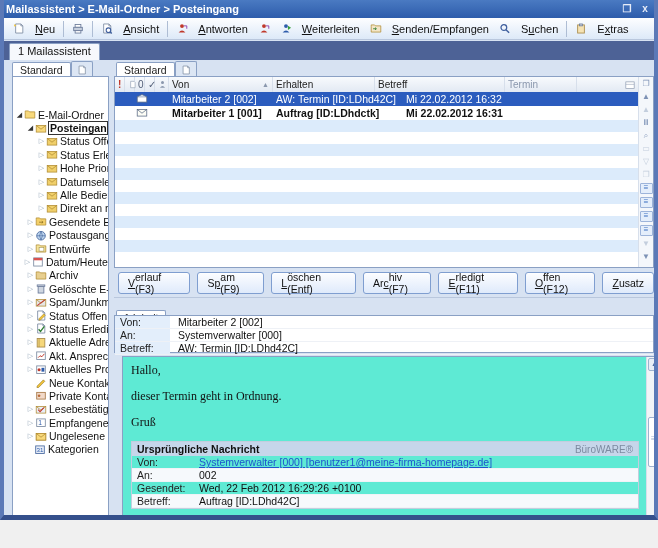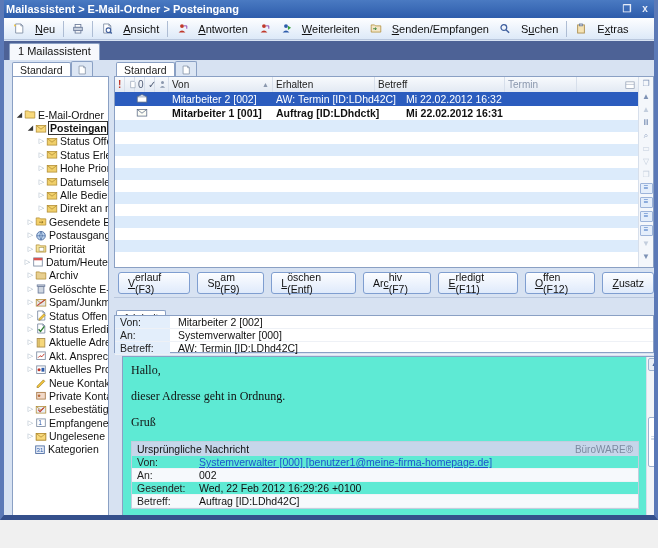--- a/index.html
+++ b/index.html
@@ -81,21 +81,21 @@
   .hlabel{width:55px;background:#e3eefb;height:100%;display:flex;align-items:center;padding-left:5px;
     box-sizing:border-box;color:#222;flex:none;}
   .hvalue{padding-left:8px;color:#111;white-space:nowrap;overflow:hidden;}
   .bodybox{position:absolute;left:118px;top:356px;width:540px;height:182px;background:#5eead4;
     border:1px solid #8aa0c4;box-sizing:border-box;overflow:hidden;}
   .bodyinner{position:absolute;left:0;top:0;right:14px;bottom:0;padding:6px 8px;overflow:hidden;
     font-family:"Liberation Serif",serif;font-size:12px;color:#111;}
   .bline{margin:0 0 11px 0;}
   .quote{border:1px solid #c2cede;margin:2px 0 10px 0;font-family:"Liberation Sans",sans-serif;}
   .qhead{background:#c6d6ea;height:14px;display:flex;align-items:center;padding:0 5px;font-size:10.5px;}
-  .qtitle{font-weight:normal;color:#111;flex:1;}
+  .qtitle{font-weight:bold;color:#111;flex:1;}
   .qbrand{color:#7c8aa0;font-size:10px;}
   .qrow{display:flex;min-height:12px;align-items:center;font-size:10.5px;border-bottom:1px solid #f0f3f7;}
   .qrow:nth-child(odd){background:#f6f9fc;}
   .qlabel{width:62px;padding-left:5px;flex:none;color:#222;}
   .qvalue{color:#111;white-space:nowrap;overflow:hidden;}
   .qvalue.link{color:#1f55cc;text-decoration:underline;text-align:right;}
   
   .vscroll{position:absolute;right:0;top:0;width:14px;bottom:0;background:#f2f4f7;border-left:1px solid #d7dfeb;}
   .varrow{position:absolute;left:1px;width:11px;height:11px;background:#e9eef6;border:1px solid #9fb2cf;
     border-radius:2px;color:#4a6aa0;font-size:7px;line-height:10px;text-align:center;}
@@ -323,21 +323,21 @@
           <span class="lbl">Postausgang</span>
         </div>
         <div class="tree-item" style="padding-left: 13px;">
           <span class="tw">▷</span>
           <span class="ic">
             <svg width="12" height="11" viewBox="0 0 12 11.5" xmlns="http://www.w3.org/2000/svg">
               <path d="M1 3.5 L1 9.5 L11 9.5 L11 3 L5.5 3 L4.5 2 L1 2 Z" fill="#f5e49a" stroke="#b18c33" stroke-width="0.8"></path>
               <rect x="4" y="4.5" width="5" height="4" fill="#fff" stroke="#9a8a4a" stroke-width="0.6"></rect>
             </svg>
           </span>
-          <span class="lbl">Priorität</span>
+          <span class="lbl">Entwürfe</span>
         </div>
         <div class="tree-item" style="padding-left: 10px;">
           <span class="tw">▷</span>
           <span class="ic">
             <svg width="12" height="11" viewBox="0 0 12 11.5" xmlns="http://www.w3.org/2000/svg">
               <rect x="1.5" y="2" width="9" height="8.5" fill="#fff" stroke="#7e8da3" stroke-width="0.9"></rect>
               <rect x="1.5" y="2" width="9" height="2.5" fill="#d9534f"></rect>
             </svg>
           </span>
           <span class="lbl">Datum/Heute</span>
@@ -631,21 +631,21 @@
       </div>
       <div class="hrow">
         <span class="hlabel">Betreff:</span>
         <span class="hvalue">AW: Termin [ID:LDhd42C]</span>
       </div>
     </div>
 
   <div class="bodybox">
     <div class="bodyinner" id="bodyinner">
         <p class="bline">Hallo,</p>
-        <p class="bline">dieser Adresse geht in Ordnung.</p>
+        <p class="bline">dieser Termin geht in Ordnung.</p>
         <p class="bline">Gruß</p>
         <div class="quote">
   <div class="qhead">
     <span class="qtitle">Ursprüngliche Nachricht</span>
     <span class="qbrand">BüroWARE®</span>
   </div>
           <div class="qrow">
      <span class="qlabel">Von:</span>
      <span class="qvalue link">Systemverwalter [000] [benutzer1@meine-firma-homepage.de]</span>
           </div>

